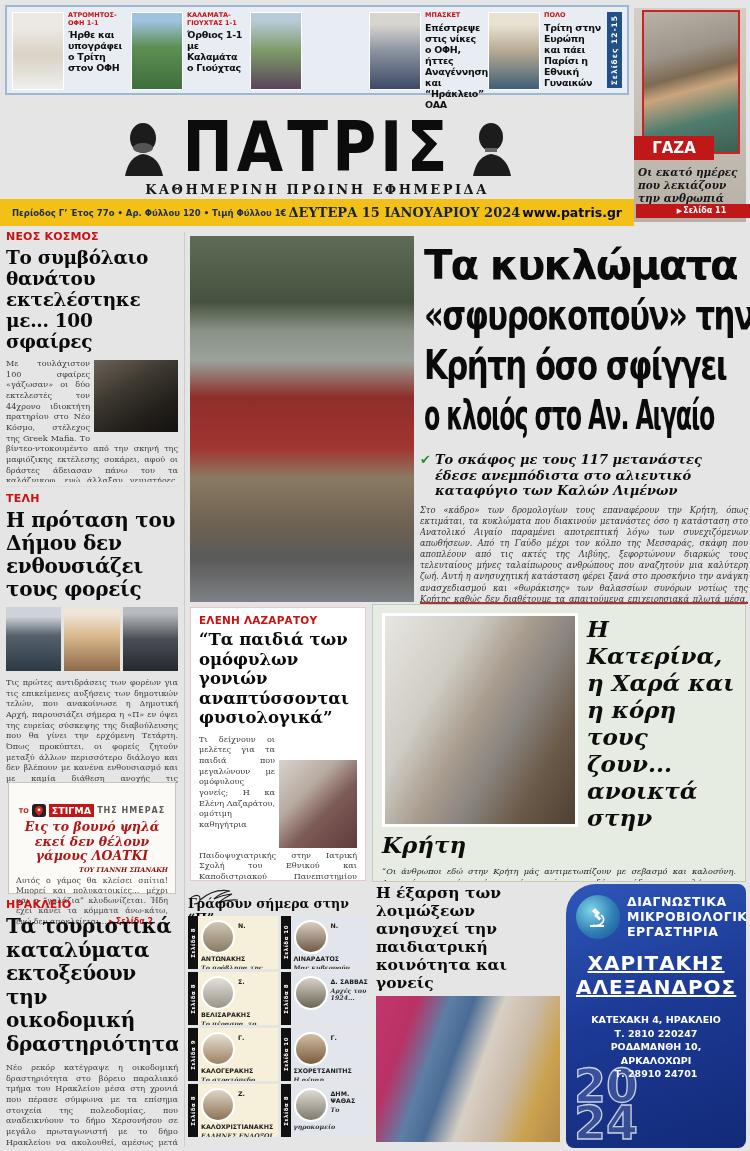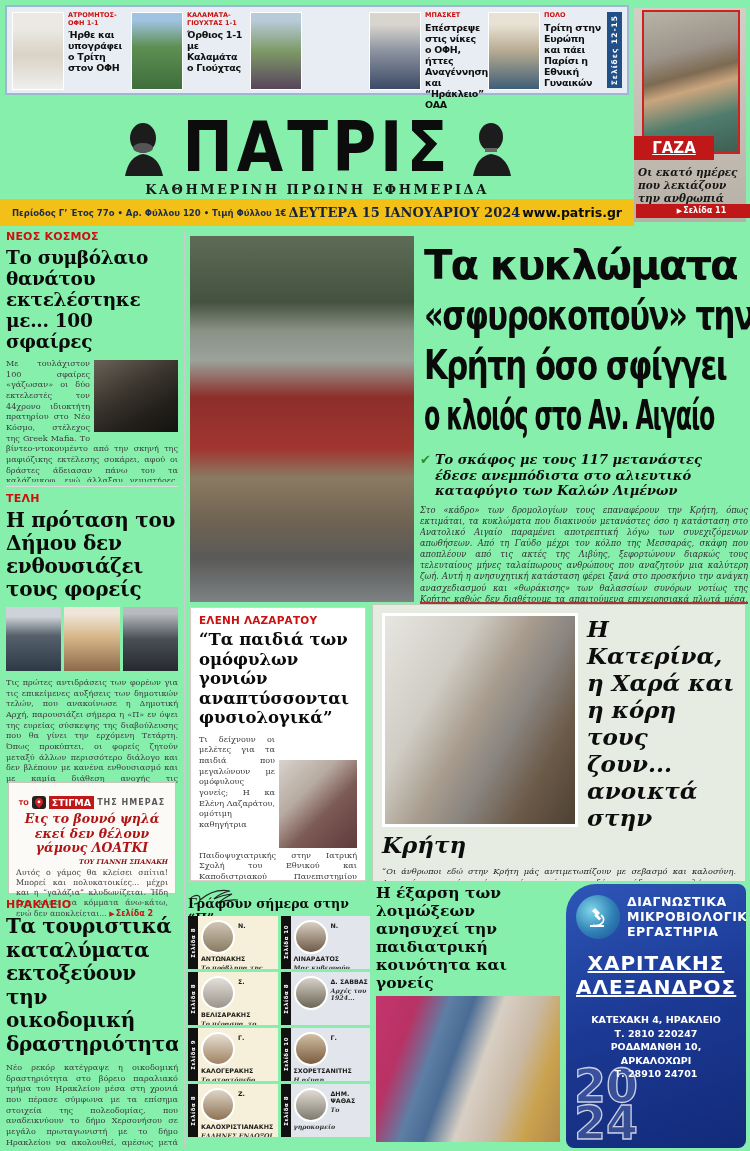--- a/index.html
+++ b/index.html
@@ -1,16 +1,16 @@
 <!DOCTYPE html>
 <html><head>
 <meta charset="utf-8">
 <style>
   html,body{margin:0;padding:0;background:#888;}
-  #page{position:relative;width:750px;height:1151px;background:#86efac;overflow:hidden;
+  #page{position:relative;width:750px;height:1151px;background:#e5e5e5;overflow:hidden;
         font-family:"DejaVu Sans",sans-serif;color:#111;margin:0 auto;}
   .abs{position:absolute;}
   .ph{background-size:cover;}
   .pageref{color:#c01818;font:bold 8px "DejaVu Sans",sans-serif;white-space:nowrap;}
   .arrow{color:#c01818;font-size:7px;margin-right:1px;}
   .vtext{writing-mode:vertical-rl;transform:rotate(180deg);}
 
   
   #teasers{left:5px;top:5px;width:624px;height:90px;border:2px solid #9db8d2;background:#e7edf3;
            display:flex;gap:4px;padding:5px;box-sizing:border-box;}
@@ -20,21 +20,21 @@
   .ttag{color:#cc1111;font:bold 6.5px/7.5px "DejaVu Sans",sans-serif;margin-bottom:2px;}
   .ttitle{font:bold 9.5px/11px "DejaVu Sans",sans-serif;letter-spacing:-.3px;color:#101010;}
   #pagesnote{width:15px;background:#215089;color:#fff;display:flex;align-items:center;justify-content:center;}
   #pagesnote span{font:bold 7.5px "DejaVu Sans",sans-serif;letter-spacing:1px;}
 
   
   #gaza{left:634px;top:8px;width:112px;height:214px;background:linear-gradient(#d4cec6,#b7b0a6);}
   #gaza-photo{left:8px;top:2px;width:94px;height:140px;border:2px solid #cc2222;
      background:linear-gradient(165deg,#b9b3a7 0%,#9c948a 30%,#7d6a52 45%,#caa57e 55%,#4f7d6d 75%,#3e5e52 100%);}
   #gaza-label{left:0;top:128px;width:80px;height:24px;background:#c01818;color:#fff;
-     font:bold 15px/24px "DejaVu Sans",sans-serif;text-align:center;text-decoration:underline;}
+     font:bold 15px/24px "DejaVu Sans",sans-serif;text-align:center;}
   #gaza-caption{left:4px;top:158px;width:106px;font:italic bold 10.5px/13px "DejaVu Serif",serif;color:#151515;}
   #gaza-page{left:2px;top:196px;width:131px;height:14px;background:#c01818;color:#fff;
      font:bold 8px/14px "DejaVu Sans",sans-serif;text-align:center;}
   #gaza-page .arrow{color:#fff;}
 
   
   #masthead{left:0;top:97px;width:634px;height:100px;display:flex;align-items:center;justify-content:center;gap:16px;}
   #mast-title{font:800 60px "DejaVu Sans",sans-serif;letter-spacing:4px;transform:scaleY(1.15);color:#0c0c0c;}
   #mast-sub{left:0;top:182px;width:634px;text-align:center;
      font:bold 13px "DejaVu Serif",serif;letter-spacing:2.5px;color:#171717;}
@@ -56,21 +56,21 @@
   #nk-photo{float:right;width:84px;height:72px;margin:2px 0 3px 4px;
      background:linear-gradient(150deg,#6a6258 0%,#3c372f 40%,#23201b 70%,#141210 100%);}
   .teli-photos{display:flex;gap:3px;margin:2px 0 6px 0;}
   .teli-photos div{flex:1;height:64px;}
   #tp1{background:linear-gradient(#cdd3d8 15%,#55606b 45%,#2d3a46 100%);}
   #tp2{background:linear-gradient(#efe6da 10%,#d9b98c 45%,#8d6a4a 100%);}
   #tp3{background:linear-gradient(#b8bcc0 10%,#4a4f56 50%,#26292e 100%);}
 
   
   #stigma{left:8px;top:782px;width:168px;height:112px;border:1px solid #c9c4bc;background:#fbfaf7;
-     padding:13px 7px;box-sizing:border-box;}
+     padding:21px 7px;box-sizing:border-box;}
   #stigma-h{display:flex;align-items:center;justify-content:center;gap:3px;margin-bottom:3px;}
   #stigma-to{color:#c01818;font:bold 6.5px "DejaVu Sans",sans-serif;}
   #pinbox{width:14px;height:13px;background:#222;border-radius:3px;display:flex;align-items:center;justify-content:center;}
   #stigma-label{background:#c01818;color:#fff;font:bold 9.5px/13px "DejaVu Sans",sans-serif;padding:0 3px;}
   #stigma-suffix{color:#5a5a5a;font:bold 8px "DejaVu Sans",sans-serif;letter-spacing:1px;}
   #stigma-head{color:#b01414;font:italic bold 12.5px/14.5px "DejaVu Serif",serif;text-align:center;margin:2px 0;}
   #stigma-by{color:#8a1010;font:italic bold 6.5px "DejaVu Serif",serif;text-align:right;margin:1px 0 2px 0;}
   #stigma-body{font:7.9px/1.3 "DejaVu Serif",serif;color:#444;text-align:justify;margin:0;}
 
   

